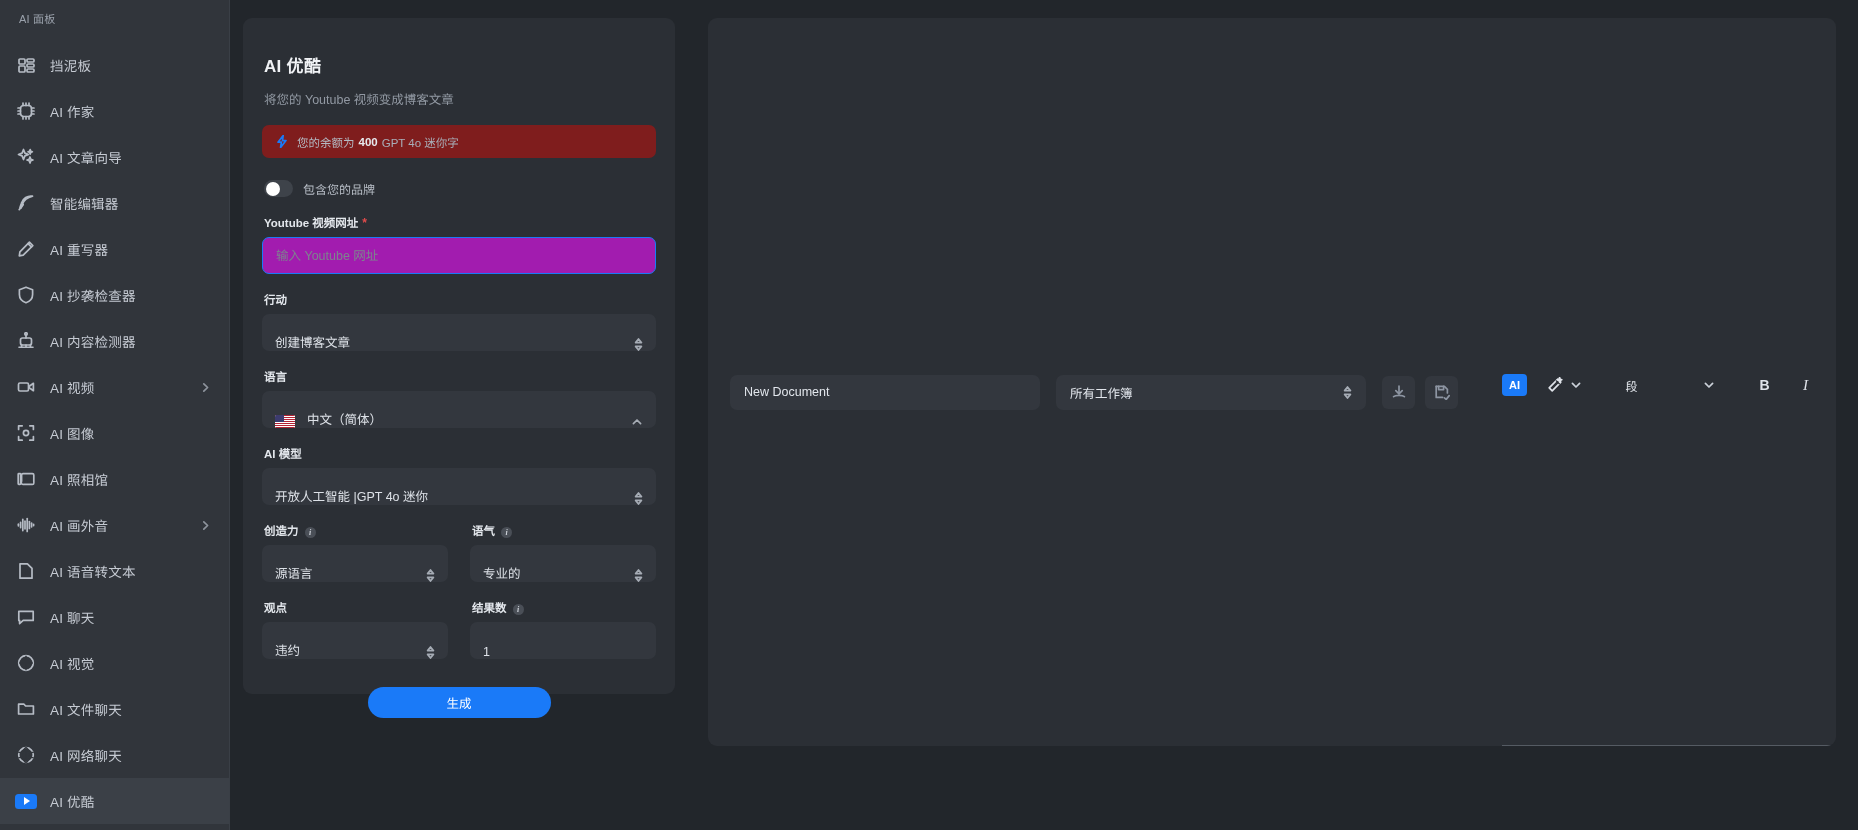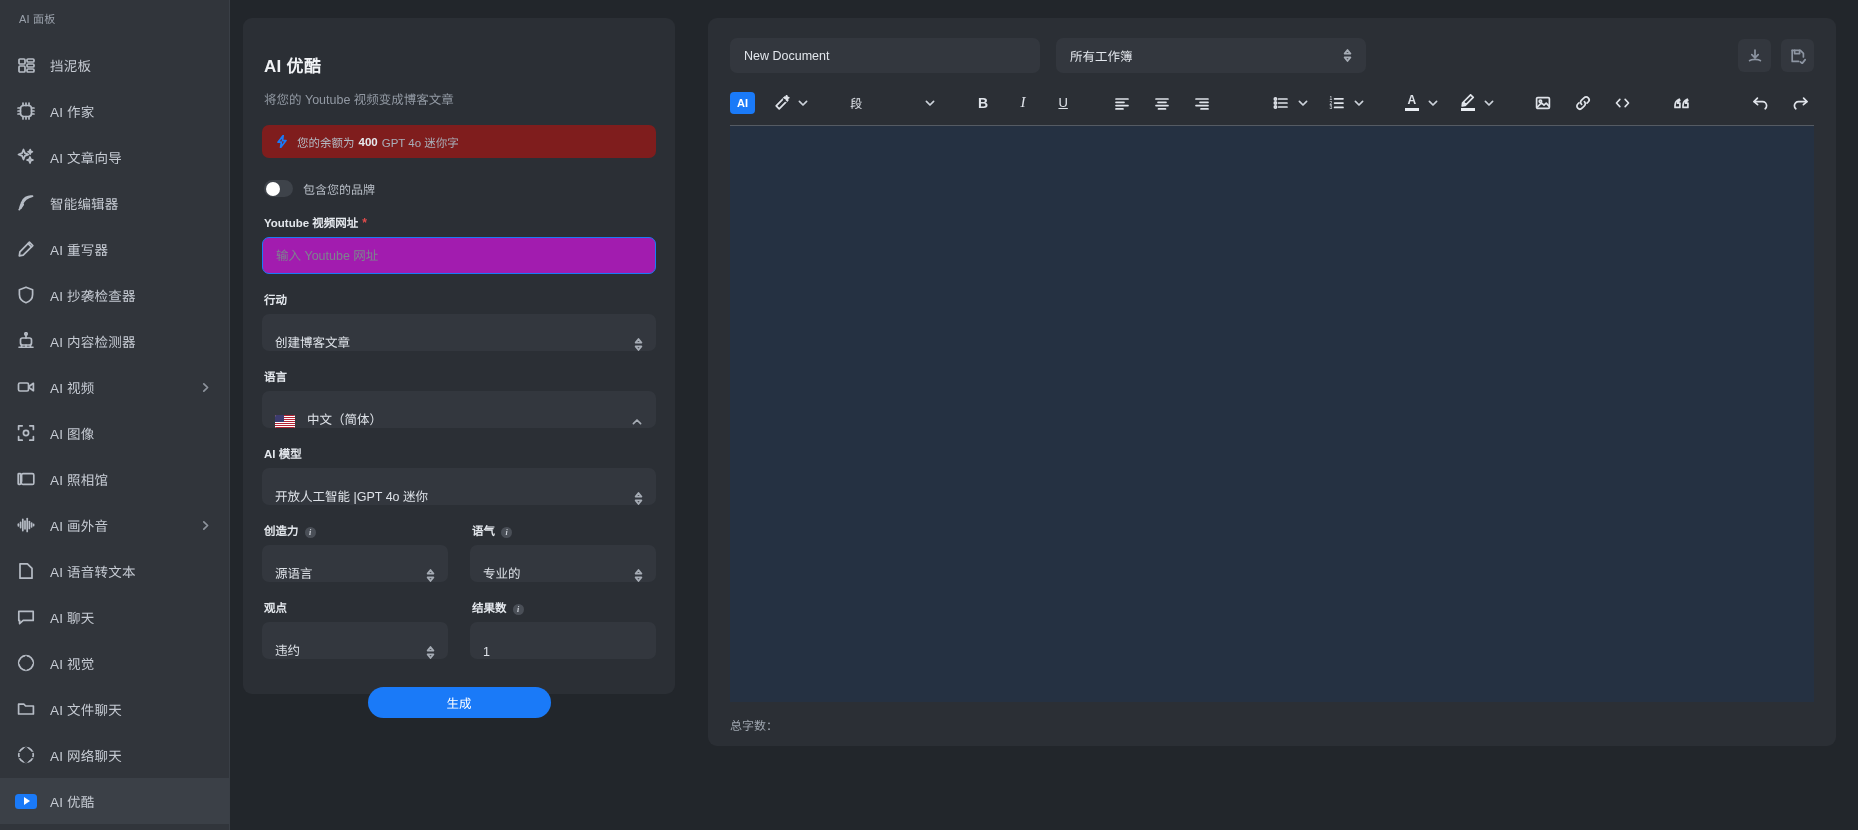--- a/index.html
+++ b/index.html
@@ -166,21 +166,21 @@
     font-family: "Liberation Sans", sans-serif;
   }
 
   
   .right-wrap {
     flex: 1; padding: 18px 22px 0 12px;
     display: flex; min-width: 0;
   }
   .editor-card {
     flex: 1; background: #2b2f35; border-radius: 9px;
-    height: 728px; display: flex; flex-direction: column;
+    height: 728px; display: flex; flex-direction: row;
     padding: 0; overflow: hidden; min-width: 0;
   }
   .ed-head {
     display: flex; align-items: center; gap: 16px;
     padding: 20px 22px 0 22px;
   }
   .doc-name {
     flex: 0 0 310px; height: 35px;
     background: #33373e; border: none; border-radius: 7px;
     color: #e2e6ec; font-size: 12.5px; padding: 0 14px; outline: none;

